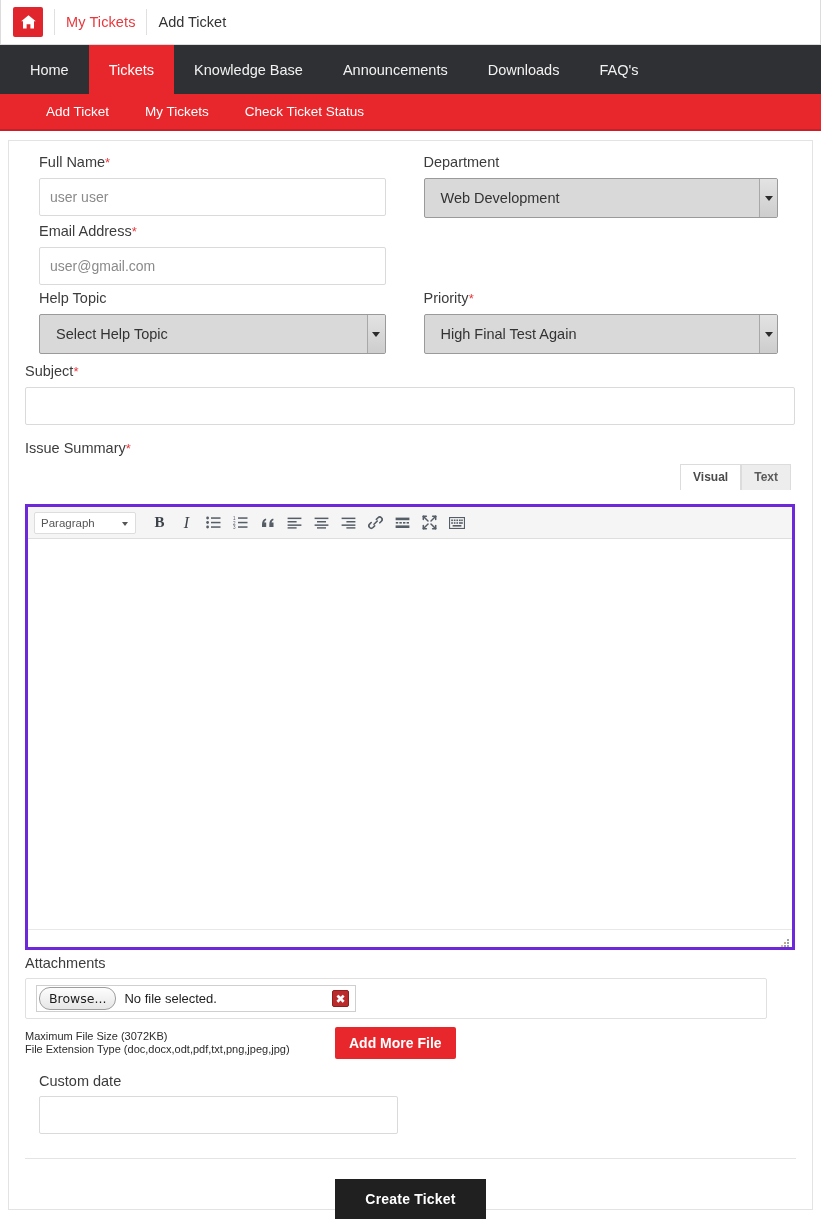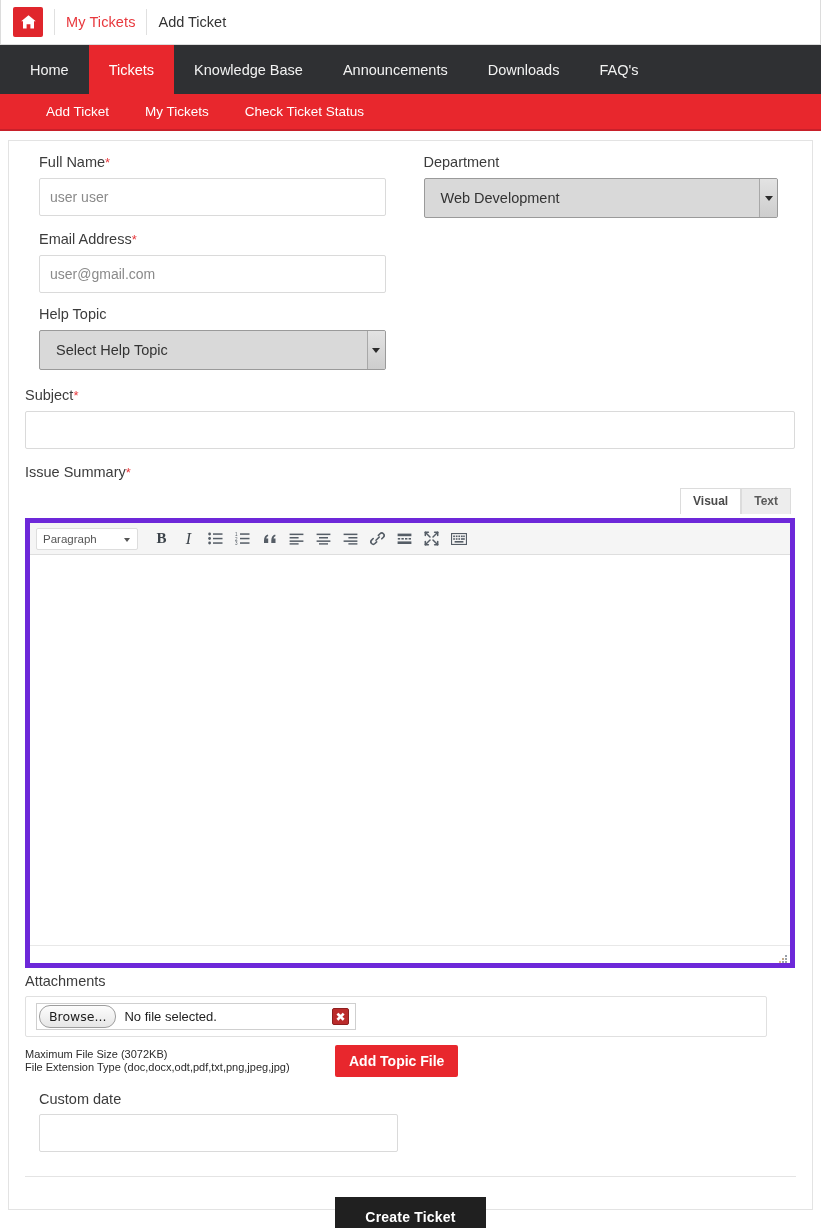--- a/index.html
+++ b/index.html
@@ -85,21 +85,21 @@
     border: 1px solid #e3e3e3;
     background: #fff;
     padding: 12px 16px 14px 16px;
     height: 1070px;
   }
 
   .row2 { display: flex; gap: 0; }
   .col { width: 50%; padding-right: 25px; }
   .col.right { padding-right: 18px; padding-left: 13px; }
 
-  .field { margin-bottom: 12px; }
+  .field { margin-bottom: 4px; }
   label.fl {
     display: block;
     font-size: 14.5px;
     color: #3c3c3c;
     margin-bottom: 6px;
     line-height: 18px;
   }
   label.fl .req { color: #e8383d; font-size: 13px; }
   label.fl.indent { margin-left: 14px; }
 
@@ -155,40 +155,40 @@
 
   
   .subject-block { margin-top: 4px; }
   .subject-block input.txt { height: 38px; }
 
   
   .issue-label { margin-top: 14px; }
 
   .editor-tabs {
     display: flex; justify-content: flex-end;
-    margin-bottom: 4px;
+    margin-bottom: 14px;
     padding-right: 4px;
   }
   .etab {
     font-size: 12px; font-weight: bold;
     color: #5b5b5b;
     padding: 5px 12px 6px 12px;
     border: 1px solid #dcdcdc;
     border-bottom: none;
     background: #ededed;
     cursor: pointer;
     line-height: 14px;
   }
   .etab.active {
     background: #ffffff;
     color: #4b4b4b;
   }
 
   .editor {
-    border: 5px solid #6d28d9;
+    border: 3px solid #6d28d9;
     background: #fff;
   }
   .editor-toolbar {
     background: #f5f5f5;
     border-bottom: 1px solid #dedede;
     height: 32px;
     display: flex; align-items: center;
     padding: 0 6px;
     gap: 0px;
   }
@@ -400,20 +400,31 @@
   </div>
 
   <div class="row2">
     <div class="col">
       <div class="field">
         <label class="fl indent">
           <span>Help Topic</span><span class="req"></span>
         </label>
         <div class="select-wrap indent" style="margin-left:14px;">
           <span class="sel-text">Select Help Topic</span>
+          <span class="sel-btn"></span>
+        </div>
+      </div>
+    </div>
+    <div class="col right">
+      <div class="field">
+        <label class="fl">
+          <span>Priority</span><span class="req">*</span>
+        </label>
+        <div class="select-wrap">
+          <span class="sel-text">High Final Test Again</span>
           <span class="sel-btn"></span>
         </div>
       </div>
     </div>
   </div>
 
   <div class="subject-block">
     <label class="fl">
       <span>Subject</span><span class="req">*</span>
     </label>
@@ -583,21 +594,21 @@
       <div class="file-name">No file selected.</div>
       <div class="del-x">✖</div>
     </div>
   </div>
 
   <div class="attach-foot">
     <div class="attach-notes">
       <div>Maximum File Size (3072KB)</div>
       <div>File Extension Type (doc,docx,odt,pdf,txt,png,jpeg,jpg)</div>
     </div>
-    <button class="add-more">Add Topic File</button>
+    <button class="add-more">Add More File</button>
   </div>
 
   <div class="custom-date-block">
     <label class="fl indent">Custom date</label>
     <input class="txt indent" type="text" style="width: 359px;" placeholder="">
   </div>
 
   <div class="divider"></div>
 
   <div class="submit-row">

